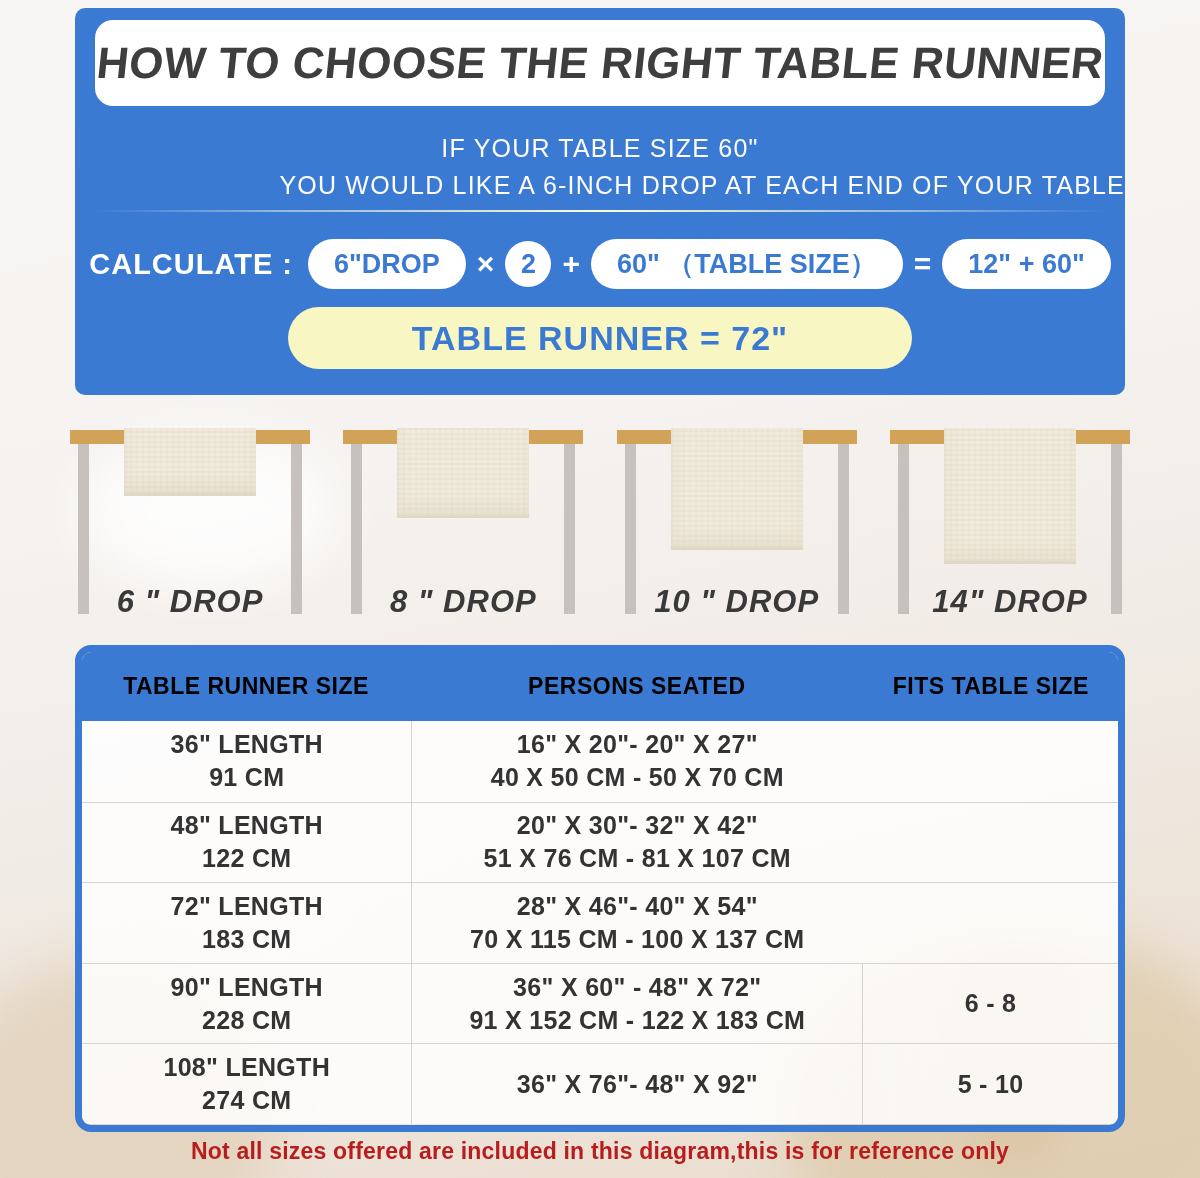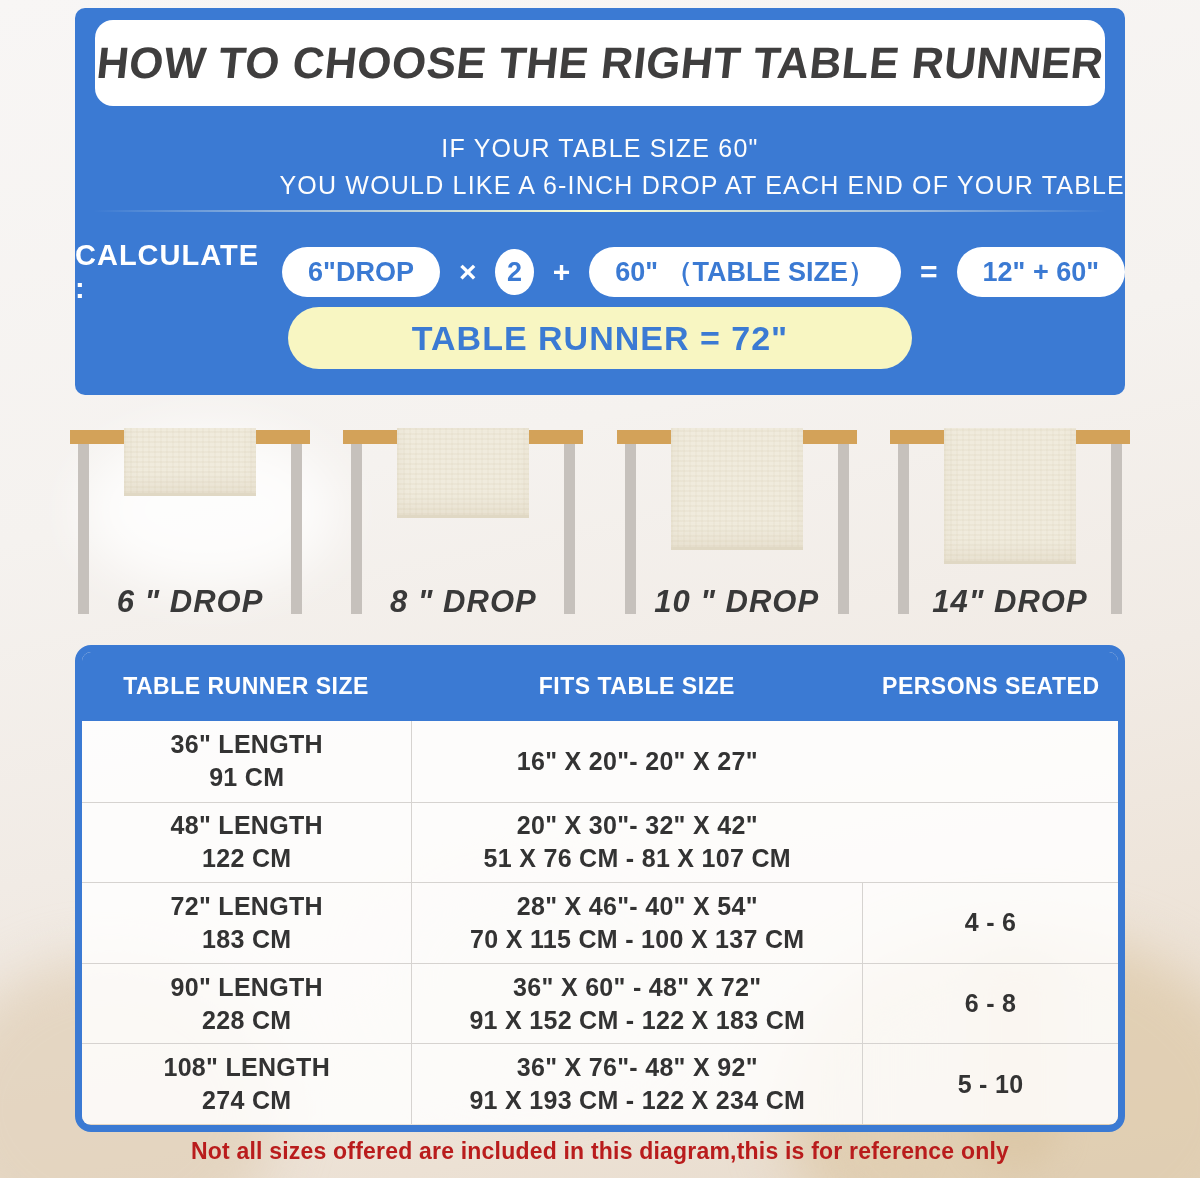--- a/index.html
+++ b/index.html
@@ -35,21 +35,21 @@
   }
   .intro { position:absolute; left:0; width:100%; text-align:center; color:#fdfdfd; letter-spacing:1.2px; }
   .intro.l1 { top:126px; font-size:25px; }
   .intro.l2 { top:163px; font-size:25px;text-align:right; }
   .glow-divider {
     position:absolute; top:202px; left:18px; right:18px; height:2px;
     background:linear-gradient(90deg,rgba(255,255,255,0) 0%,rgba(255,255,235,.45) 18%,#fcffd2 50%,rgba(255,255,235,.45) 82%,rgba(255,255,255,0) 100%);
   }
   .calc-row {
     position:absolute; top:231px; left:0; width:100%;
-    display:flex; align-items:center; justify-content:center; gap:19px;
+    display:flex; align-items:center; justify-content:center; gap:11px;
   }
   .calc-label { color:#fff; font-size:29px; font-weight:800; letter-spacing:1px; margin-right:4px; }
   .pill {
     background:#fff; color:var(--blue); font-weight:800; font-size:27px;
     height:50px; line-height:50px; border-radius:26px; padding:0 26px; white-space:nowrap;
   }
   .op { color:#fff; font-size:30px; font-weight:800; }
   .circle-pill {
     background:#fff; color:var(--blue); width:46px; height:46px; border-radius:50%;
     display:flex; align-items:center; justify-content:center; font-size:27px; font-weight:800;
@@ -92,21 +92,21 @@
   
   .size-panel {
     position:absolute; left:75px; top:645px; width:1050px; height:487px;
     border:7px solid var(--blue); border-radius:16px; overflow:hidden;
     background:transparent;
   }
   .size-head {
     display:grid; grid-template-columns:31.8% 43.5% 24.7%;
     align-items:center; background:var(--blue); height:70px; margin:-1px -1px 0 -1px;
   }
-  .size-head .hcell { text-align:center; color:#ffffff; font-weight:800; font-size:23px; letter-spacing:.5px; }
+  .size-head .hcell { text-align:center; color:#000000; font-weight:800; font-size:23px; letter-spacing:.5px; }
   .size-body { background:rgba(255,255,255,.84); height:403px; }
   .srow {
     display:grid; grid-template-columns:31.8% 43.5% 24.7%;
     height:80.6px; align-items:stretch;
   }
   .srow + .srow { border-top:1px solid #d6d3d0; }
   .cell {
     display:flex; flex-direction:column; align-items:center; justify-content:center;
     text-align:center; font-size:25px; font-weight:700; color:#333; line-height:1.32; letter-spacing:.3px;
   }
@@ -179,32 +179,33 @@
     <div class="leg l"></div>
     <div class="leg r"></div>
     <div class="runner h14"></div>
     <div class="drop-label">14" DROP</div>
   </div>
 </section>
 
 <section class="size-panel">
   <div class="size-head">
     <div class="hcell">TABLE RUNNER SIZE</div>
+    <div class="hcell">PERSONS SEATED</div>
     <div class="hcell">FITS TABLE SIZE</div>
-    <div class="hcell">PERSONS SEATED</div>
   </div>
   <div class="size-body">
 
     <div class="srow">
       <div class="cell">
         <span class="ln">36" LENGTH</span>
         <span class="ln">91 CM</span>
       </div>
       <div class="cell mid">
         <span class="ln">16" X 20"- 20" X 27"</span>
+        <span class="ln">40 X 50 CM - 50 X 70 CM</span>
       </div>
     </div>
 
     <div class="srow">
       <div class="cell">
         <span class="ln">48" LENGTH</span>
         <span class="ln">122 CM</span>
       </div>
       <div class="cell mid">
         <span class="ln">20" X 30"- 32" X 42"</span>
@@ -214,23 +215,20 @@
 
     <div class="srow">
       <div class="cell">
         <span class="ln">72" LENGTH</span>
         <span class="ln">183 CM</span>
       </div>
       <div class="cell mid">
         <span class="ln">28" X 46"- 40" X 54"</span>
         <span class="ln">70 X 115 CM - 100 X 137 CM</span>
       </div>
-      <div class="cell last">
-        <span class="ln">4 - 6</span>
-      </div>
     </div>
 
     <div class="srow">
       <div class="cell">
         <span class="ln">90" LENGTH</span>
         <span class="ln">228 CM</span>
       </div>
       <div class="cell mid">
         <span class="ln">36" X 60" - 48" X 72"</span>
         <span class="ln">91 X 152 CM - 122 X 183 CM</span>
@@ -240,21 +238,20 @@
       </div>
     </div>
 
     <div class="srow">
       <div class="cell">
         <span class="ln">108" LENGTH</span>
         <span class="ln">274 CM</span>
       </div>
       <div class="cell mid">
         <span class="ln">36" X 76"- 48" X 92"</span>
-        <span class="ln">91 X 193 CM - 122 X 234 CM</span>
       </div>
       <div class="cell last">
         <span class="ln">5 - 10</span>
       </div>
     </div>
 
   </div>
 </section>
 
 <p class="footer-note">Not all sizes offered are included in this diagram,this is for reference only</p>

